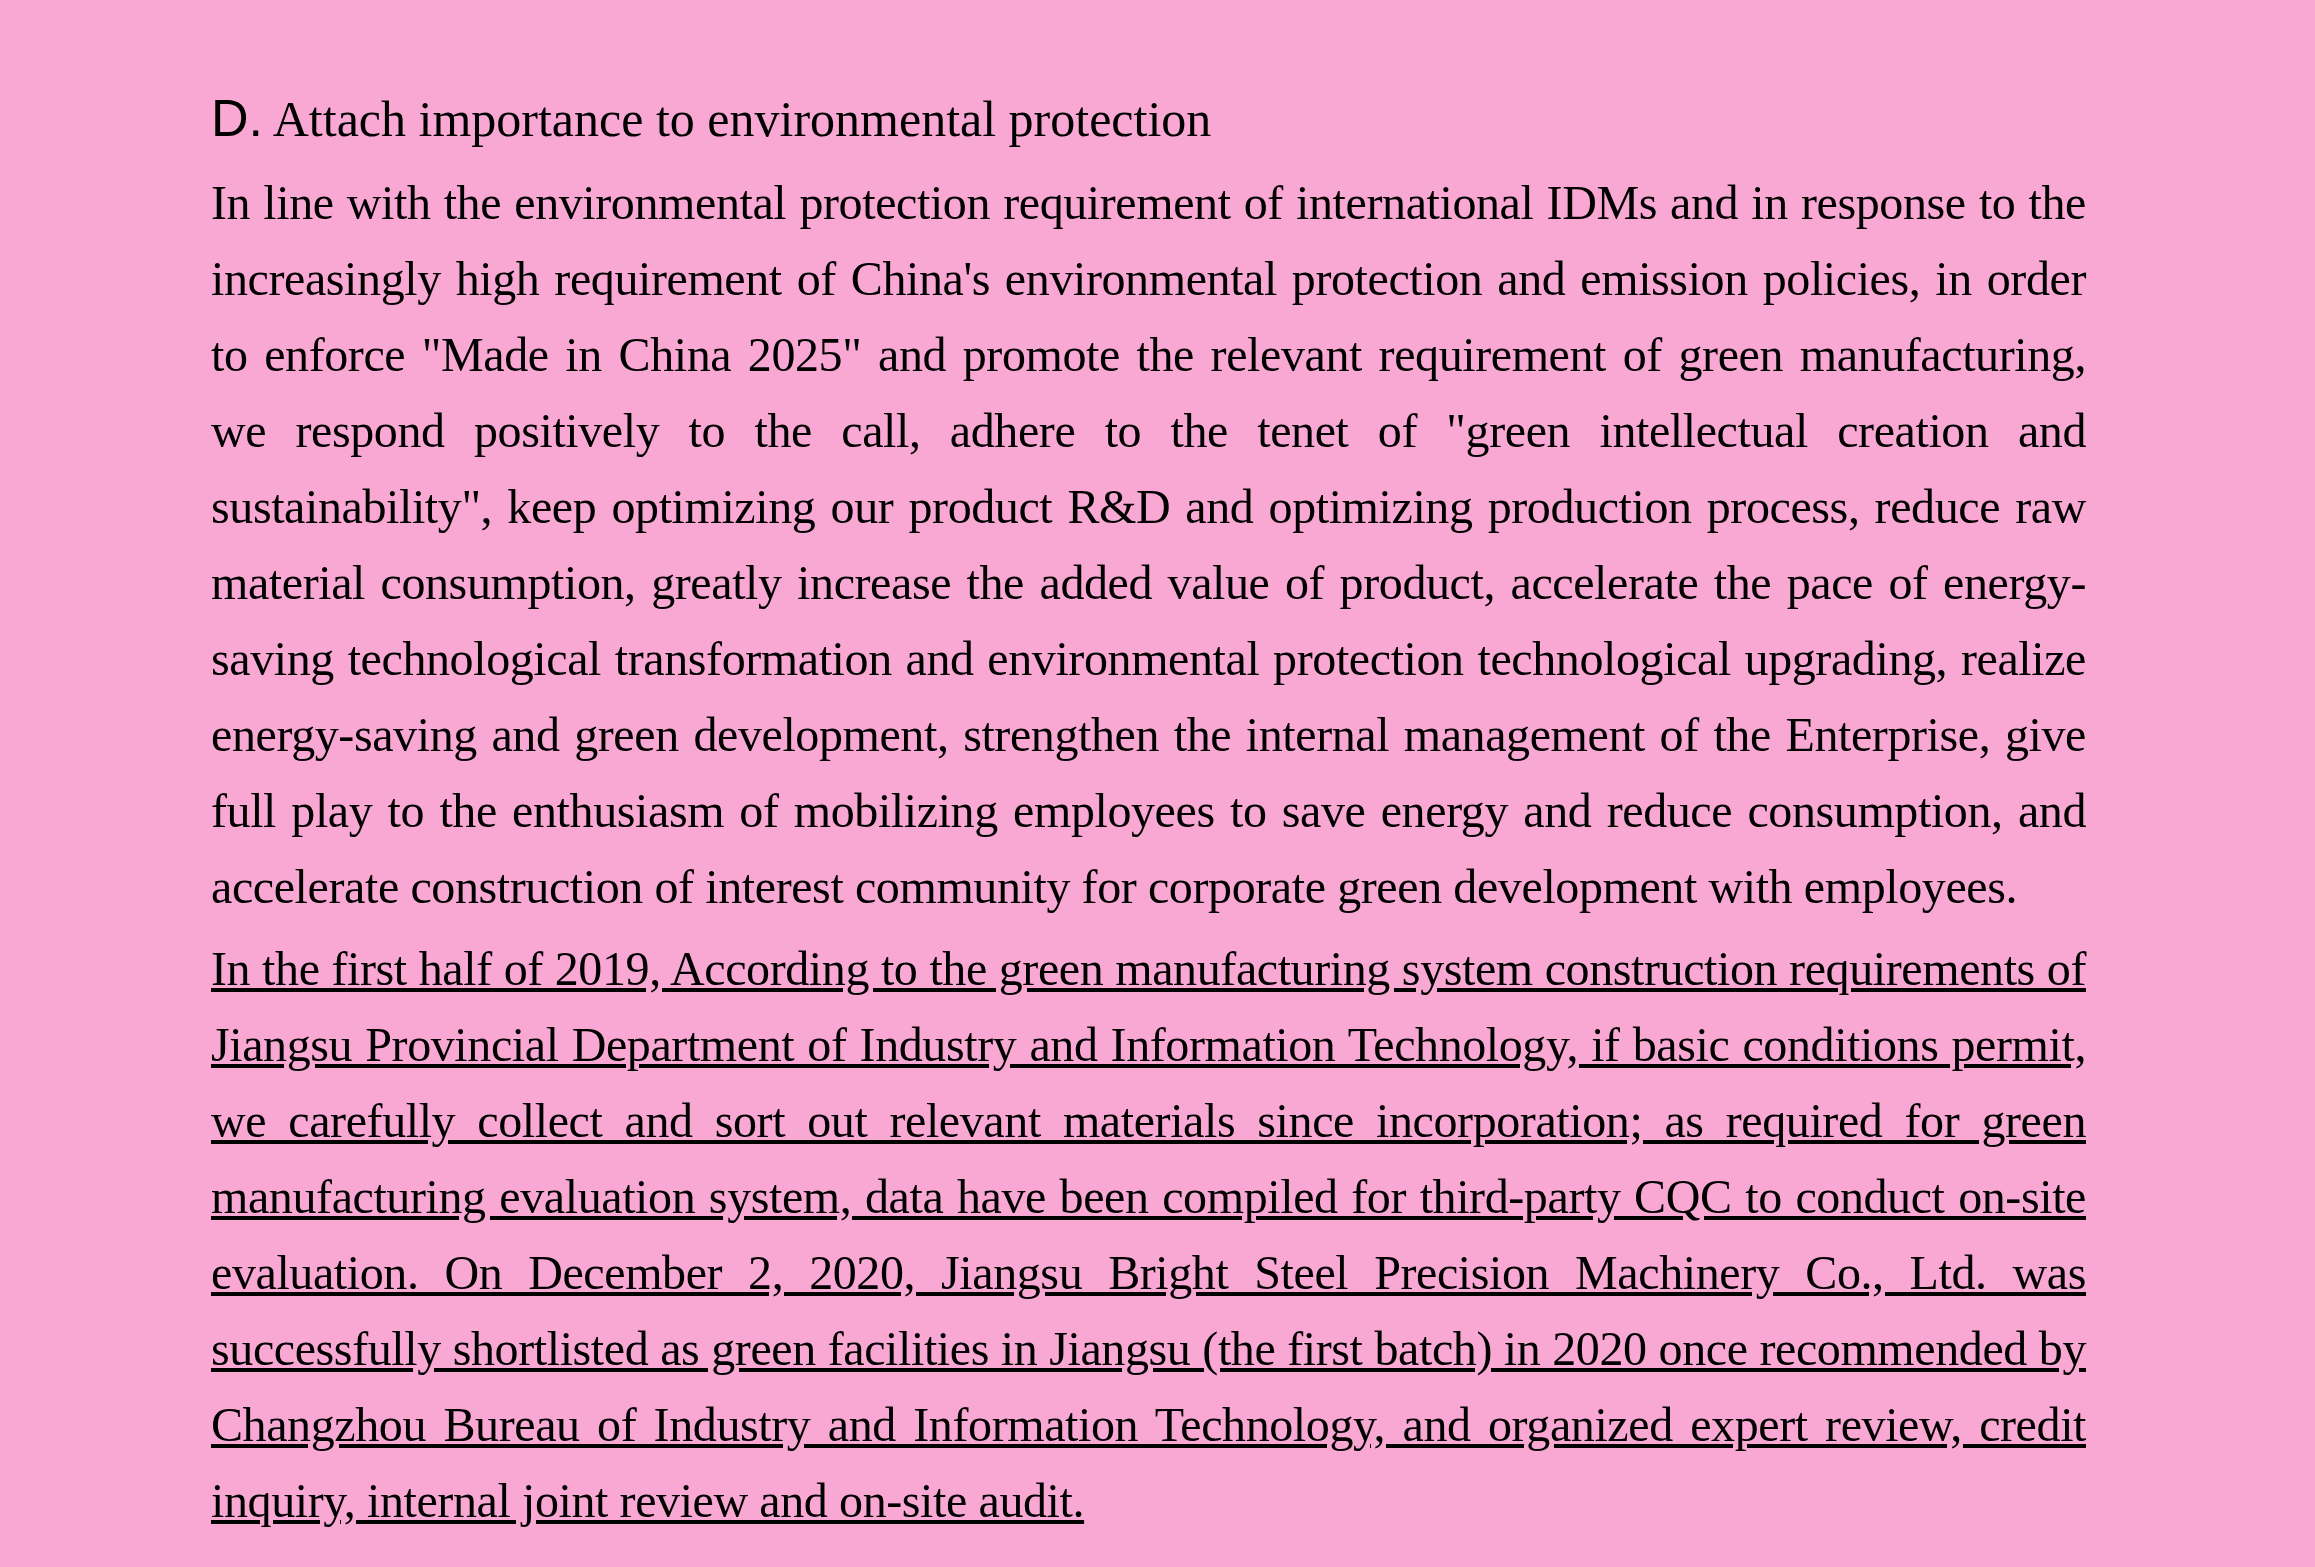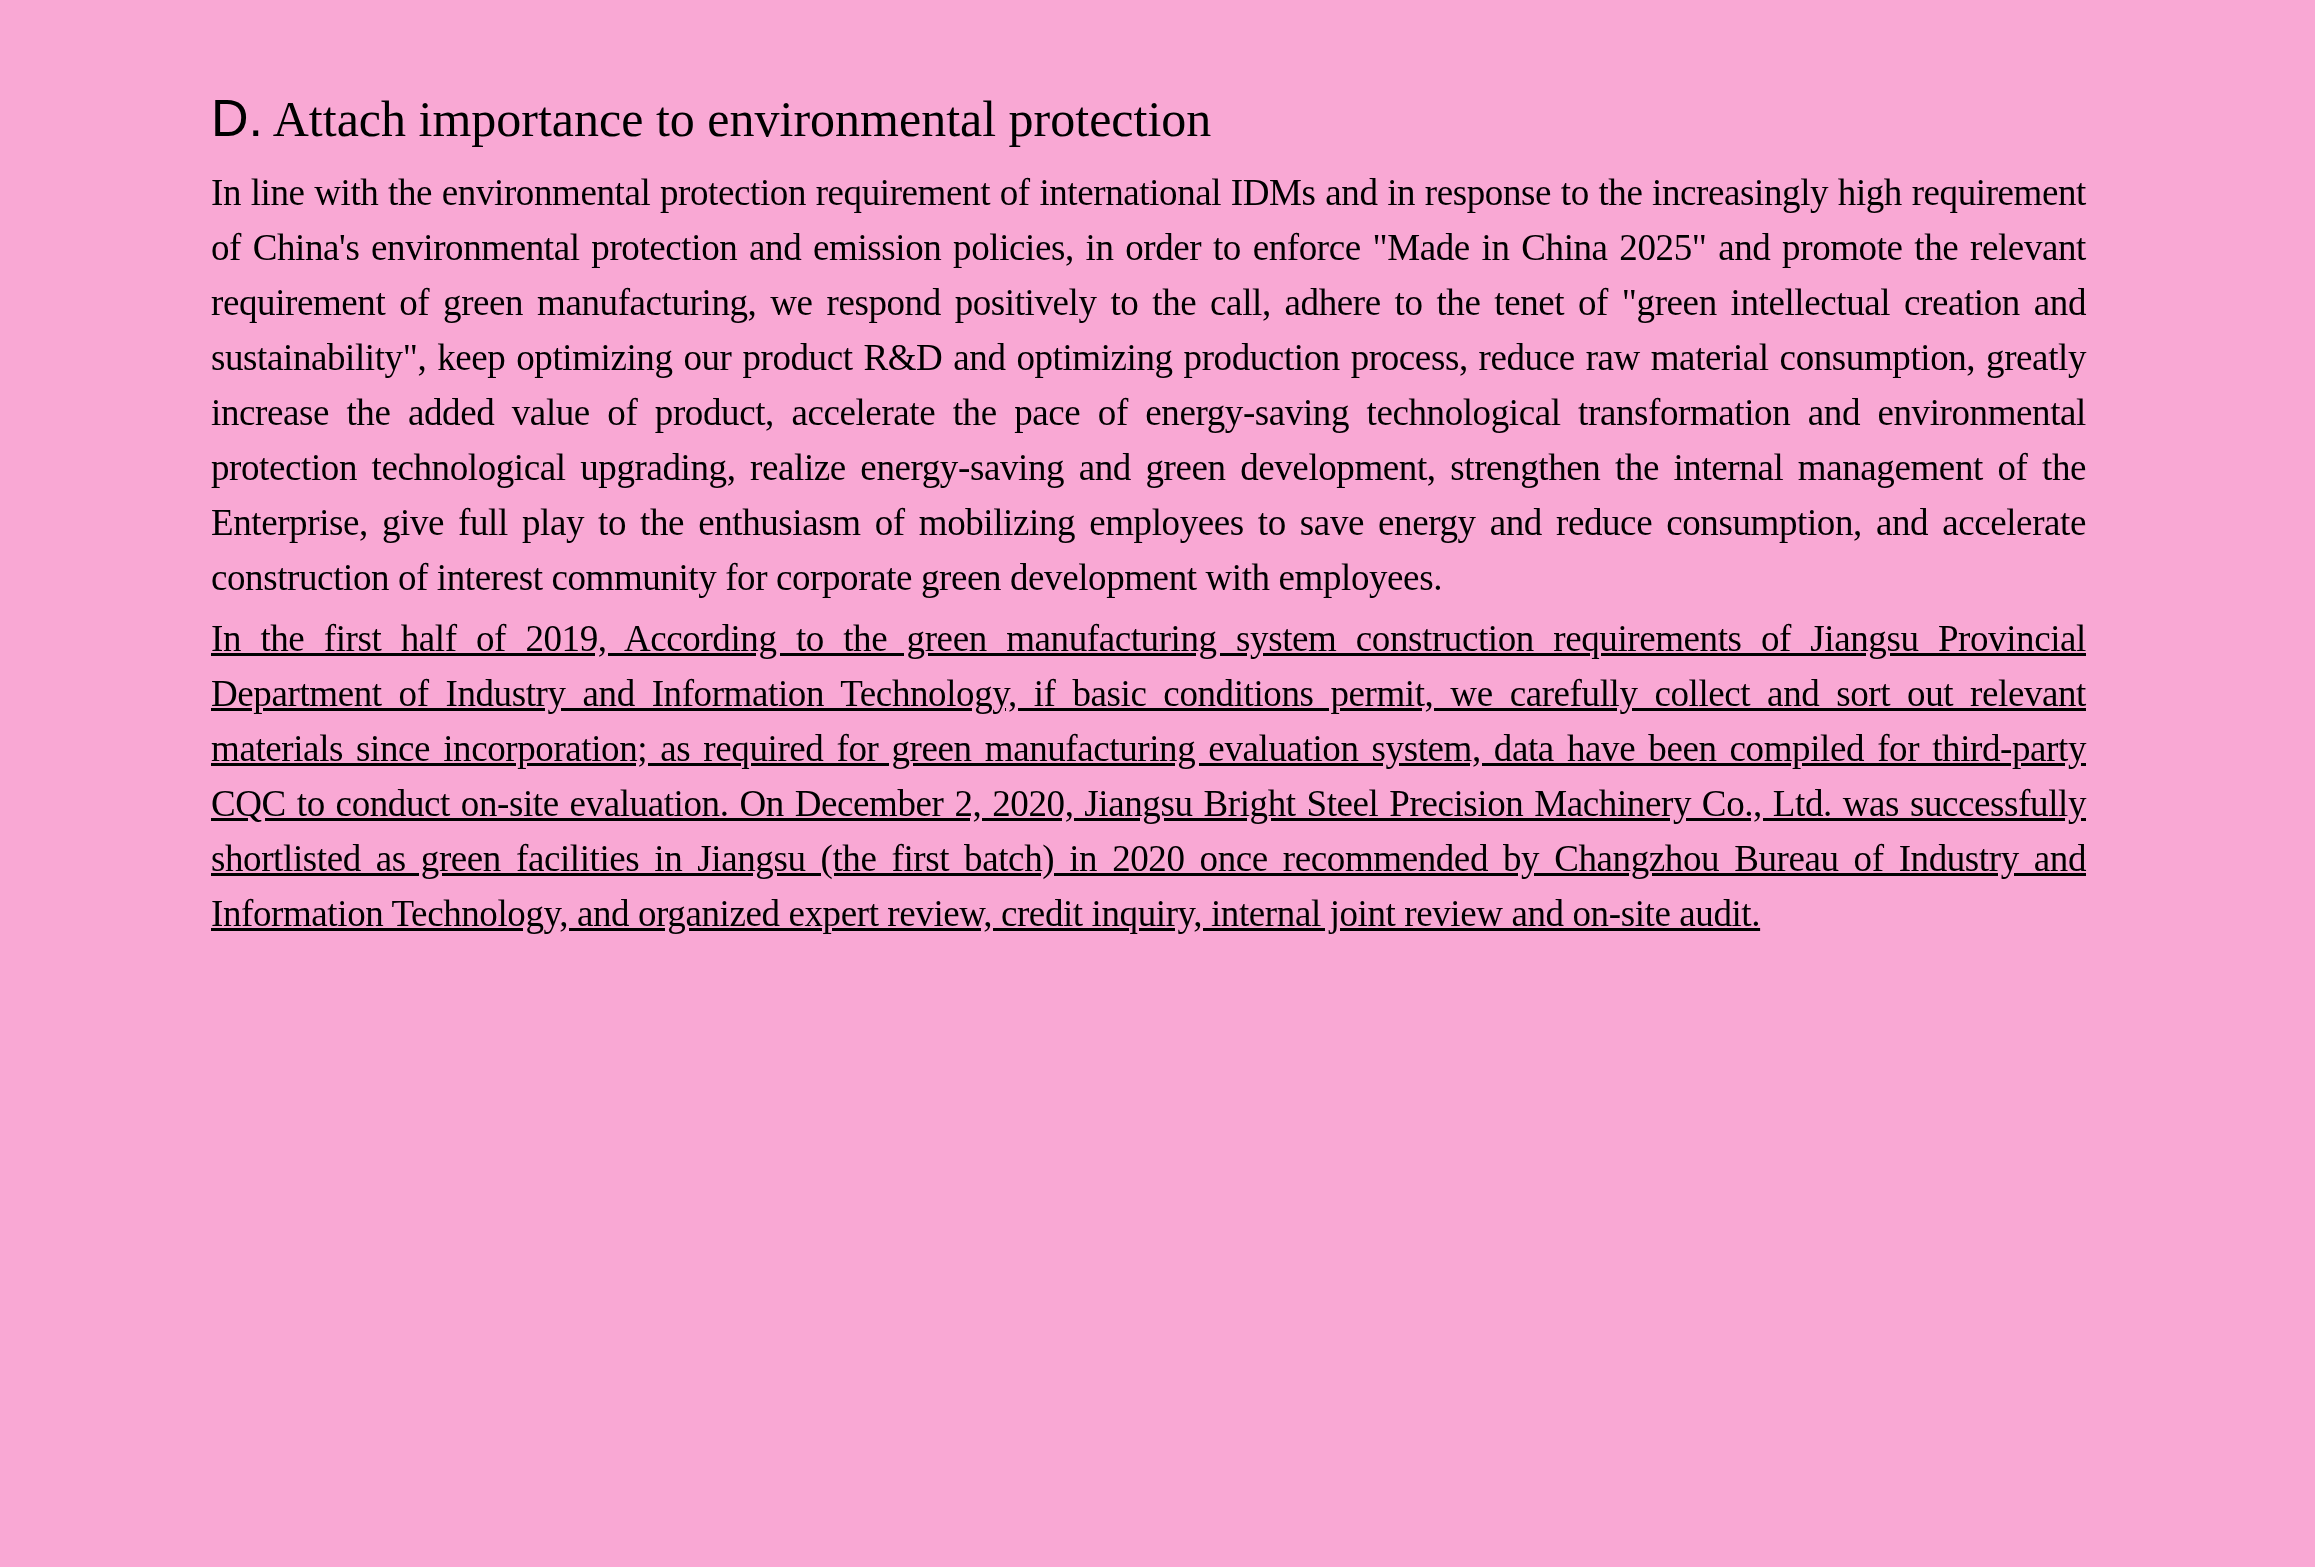--- a/index.html
+++ b/index.html
@@ -33,22 +33,22 @@
   .heading-label {
     font-family: "Liberation Sans", sans-serif;
     font-size: 52px;
     letter-spacing: 0;
   }
   .heading-title {
     font-family: "Liberation Serif", serif;
   }
   .para {
     margin: 0;
-    font-size: 37px;
-    line-height: 55px;
+    font-size: 48px;
+    line-height: 76px;
     letter-spacing: -0.4px;
     text-align: justify;
     text-justify: inter-word;
   }
   .para + .para {
     margin-top: 6px;
     text-decoration: underline;
   }
 </style>
 </head>

